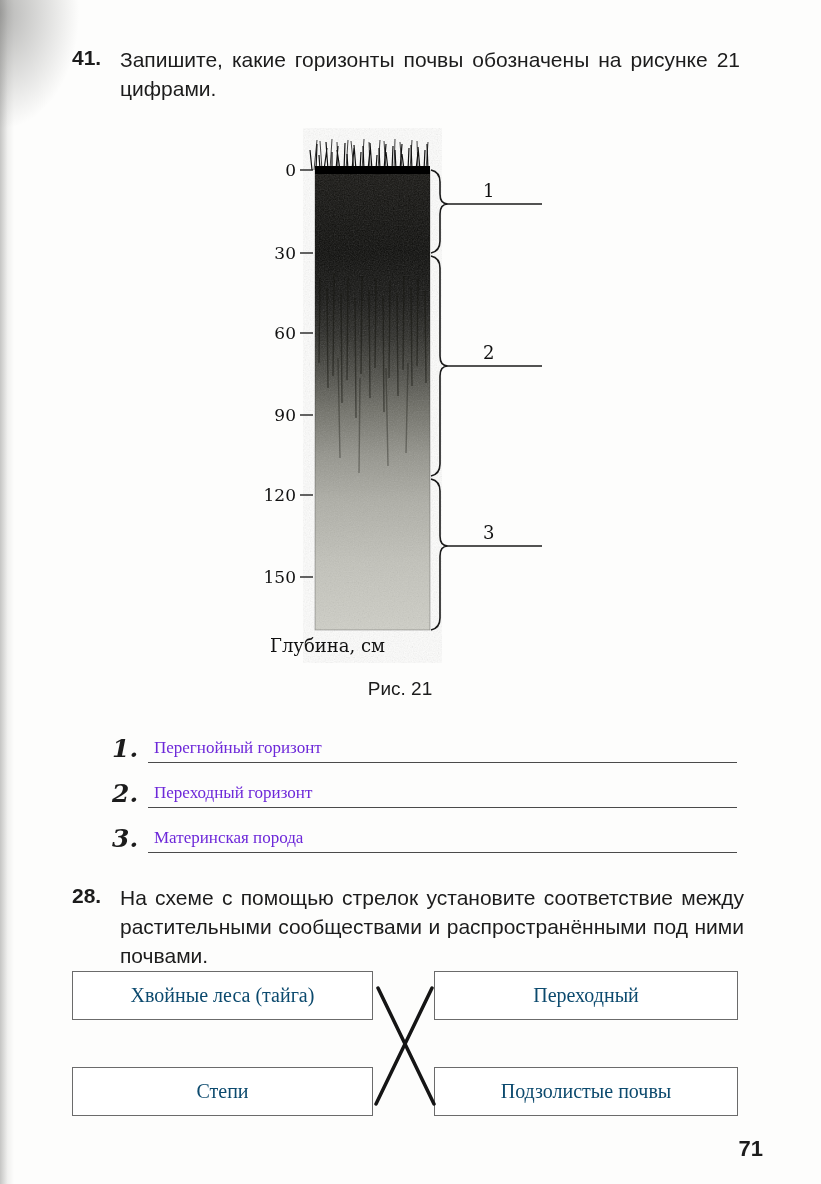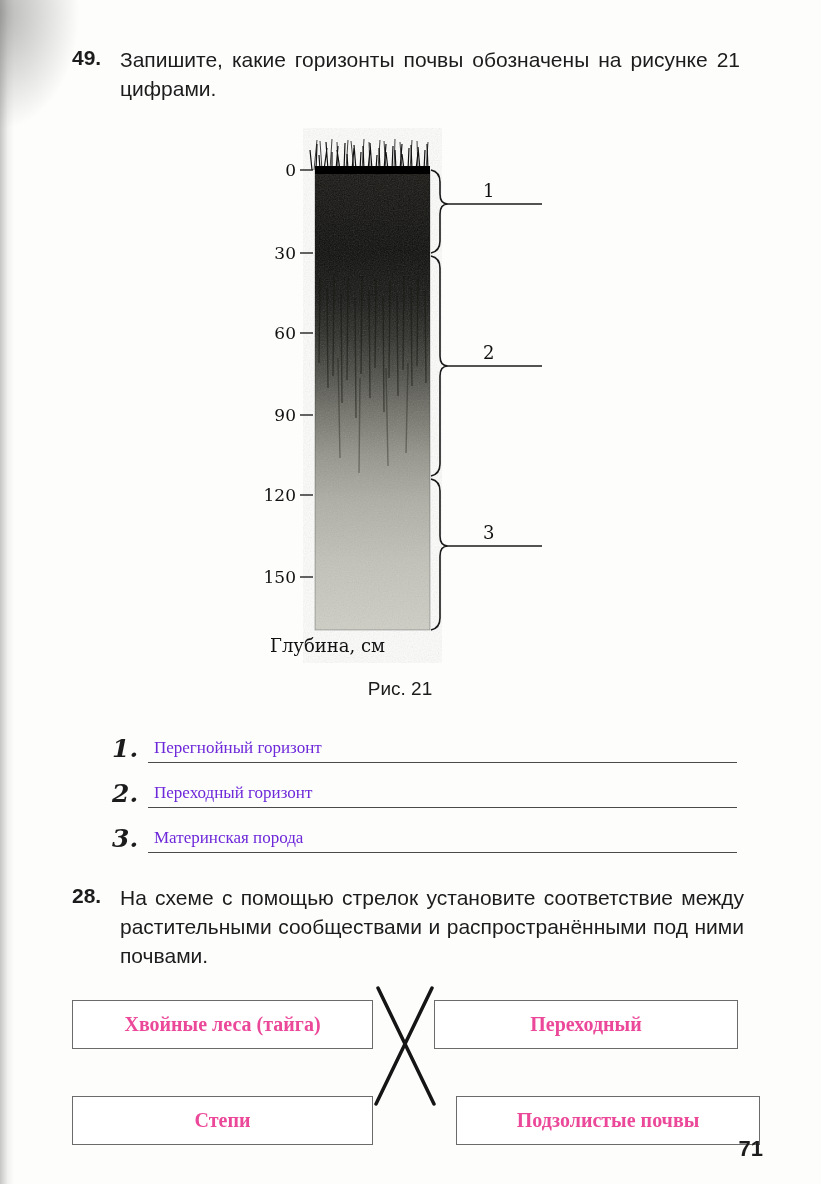--- a/index.html
+++ b/index.html
@@ -21,36 +21,36 @@
   #fig-caption{position:absolute;top:668px;left:250px;width:300px;text-align:center;font-size:19px;margin-top:10px;}
   .answer-row{position:absolute;left:112px;width:625px;display:flex;align-items:flex-end;}
   #ans1{top:736px;} #ans2{top:781px;} #ans3{top:826px;}
   .answer-num{font-family:"DejaVu Serif",serif;font-style:italic;font-weight:600;
     font-size:25px;width:36px;flex:none;line-height:1;padding-bottom:2px;}
   .answer-line{flex:1;border-bottom:1.6px solid #4a4a4a;
     font-family:"Liberation Serif",serif;font-size:17px;color:#6d28d9;
     padding:0 0 4px 6px;}
   .match-box{position:absolute;border:1.6px solid #6b6b6b;background:#fff;
     display:flex;align-items:center;justify-content:center;
-    font-family:"Liberation Serif",serif;font-weight:bold;font-size:20px;color:#ec4899;margin-top:29px;}
+    font-family:"Liberation Serif",serif;font-weight:normal;font-size:20px;color:#0c4a6e;}
   #box-tl{left:72px;top:971px;width:299px;height:47px;}
   #box-tr{left:434px;top:971px;width:302px;height:47px;}
   #box-bl{left:72px;top:1067px;width:299px;height:47px;}
-  #box-br{left:456px;top:1067px;width:302px;height:47px;}
+  #box-br{left:434px;top:1067px;width:302px;height:47px;}
   #cross{position:absolute;left:362px;top:980px;}
   #page-num{position:absolute;right:58px;bottom:22px;font-weight:bold;font-size:22px;}
 </style>
 </head>
 <body>
 
 <div id="scan-left"></div>
 <div id="scan-corner"></div>
 
 <div class="task" id="task27">
-  <div class="task-num">49.</div>
+  <div class="task-num">41.</div>
   <div class="task-text">Запишите, какие горизонты почвы обозначены на рисунке 21 цифрами.</div>
 </div>
 
 <svg id="fig" width="600" height="535" viewBox="0 0 600 535">
   <defs>
     <linearGradient id="soilGrad" x1="0" y1="0" x2="0" y2="1">
       <stop offset="0" stop-color="#141310"></stop>
       <stop offset="0.18" stop-color="#0a0a08"></stop>
       <stop offset="0.28" stop-color="#151513"></stop>
       <stop offset="0.36" stop-color="#2b2b27"></stop>

